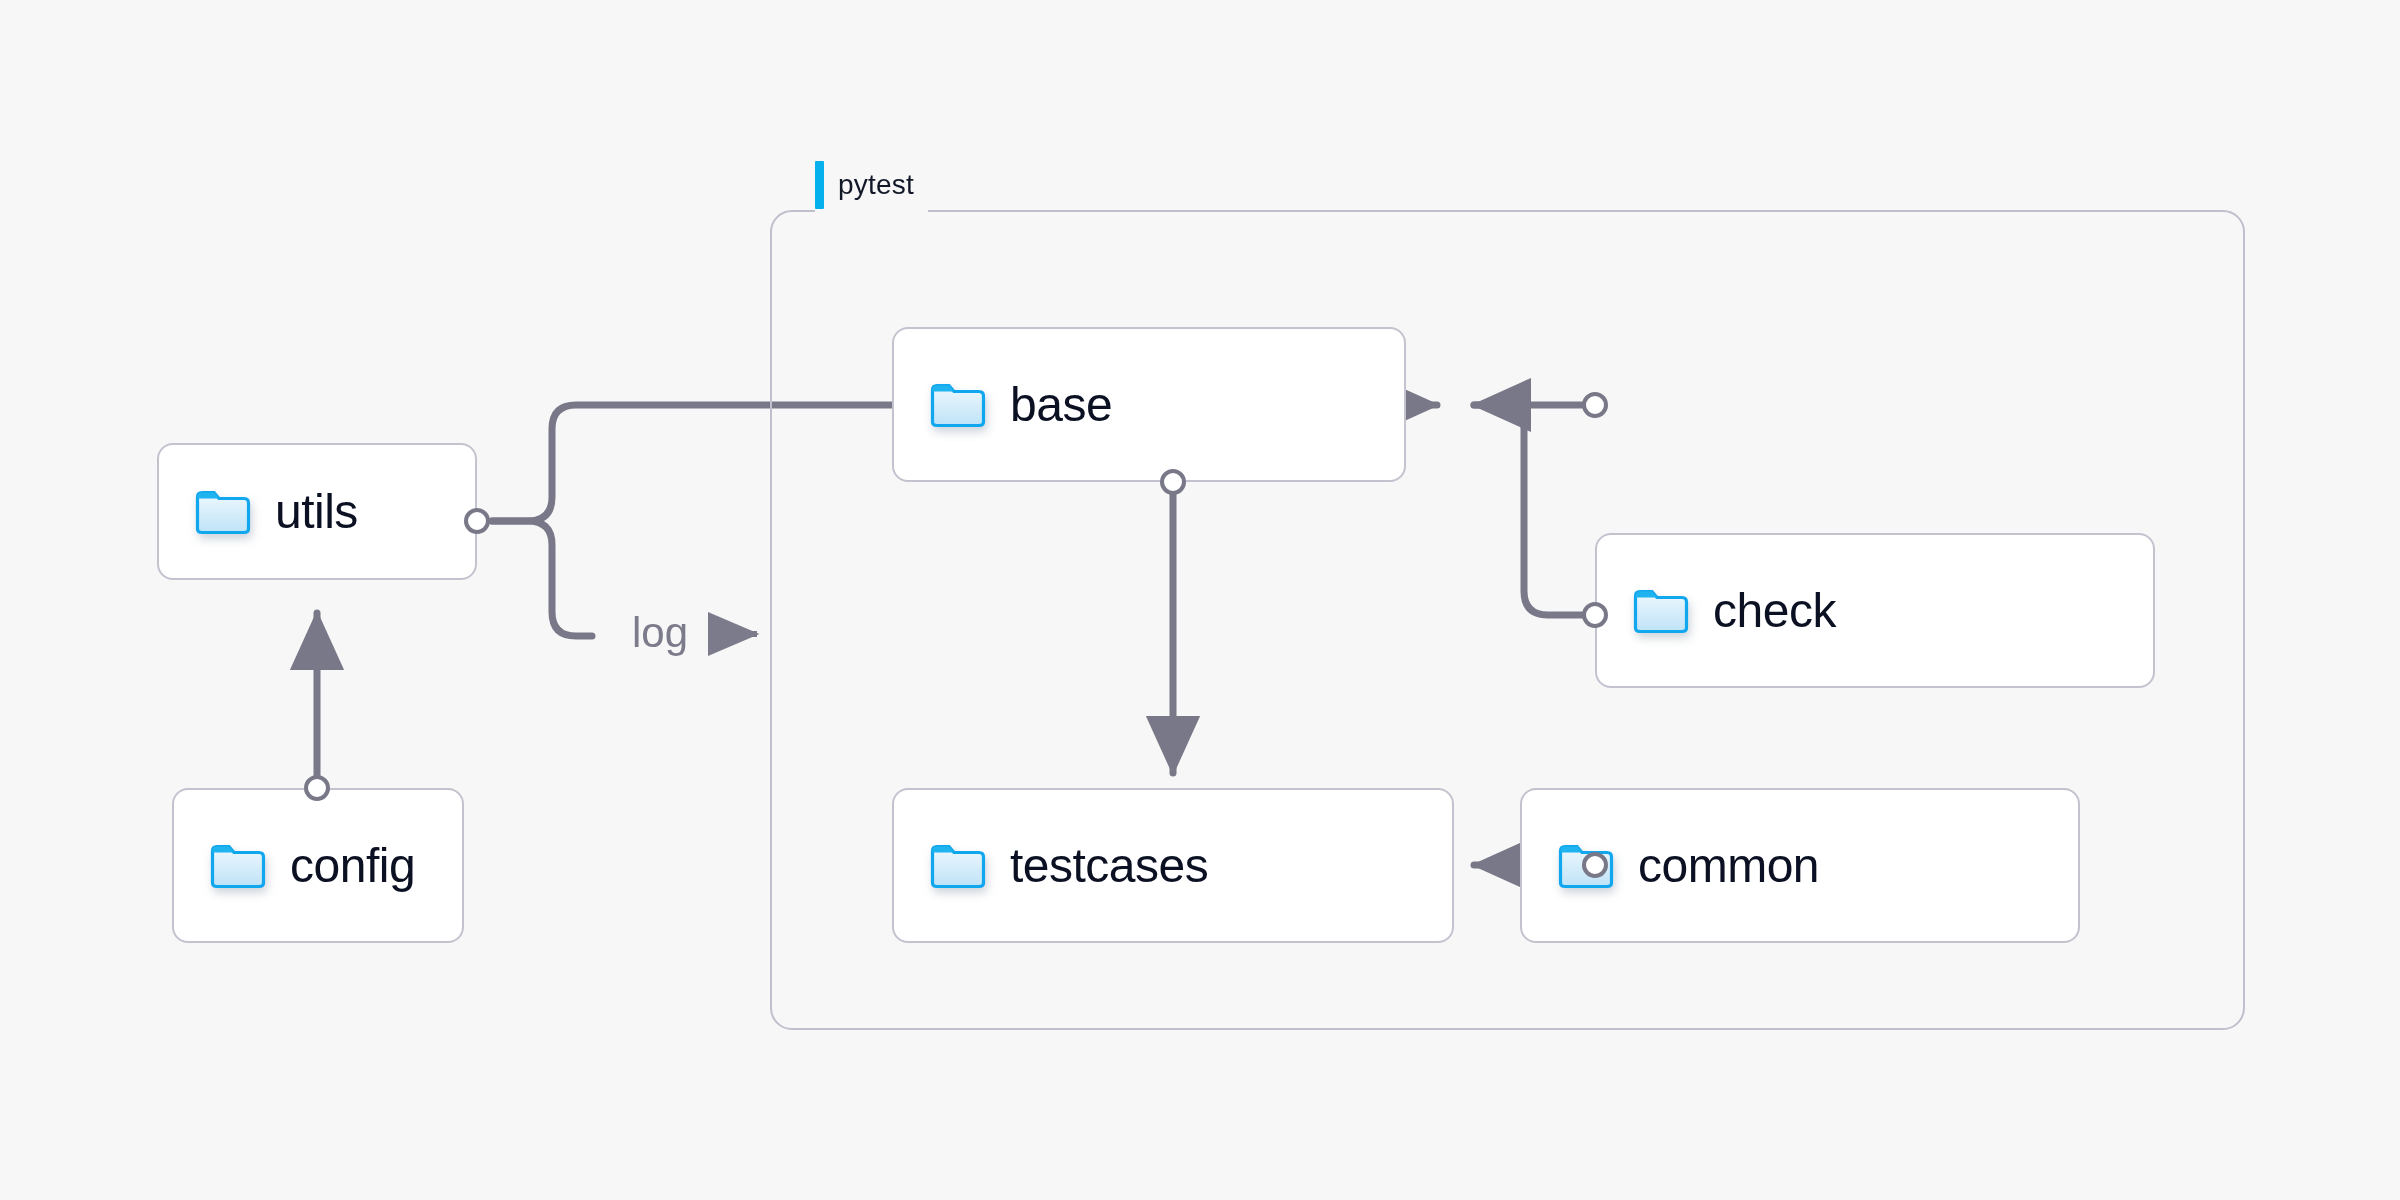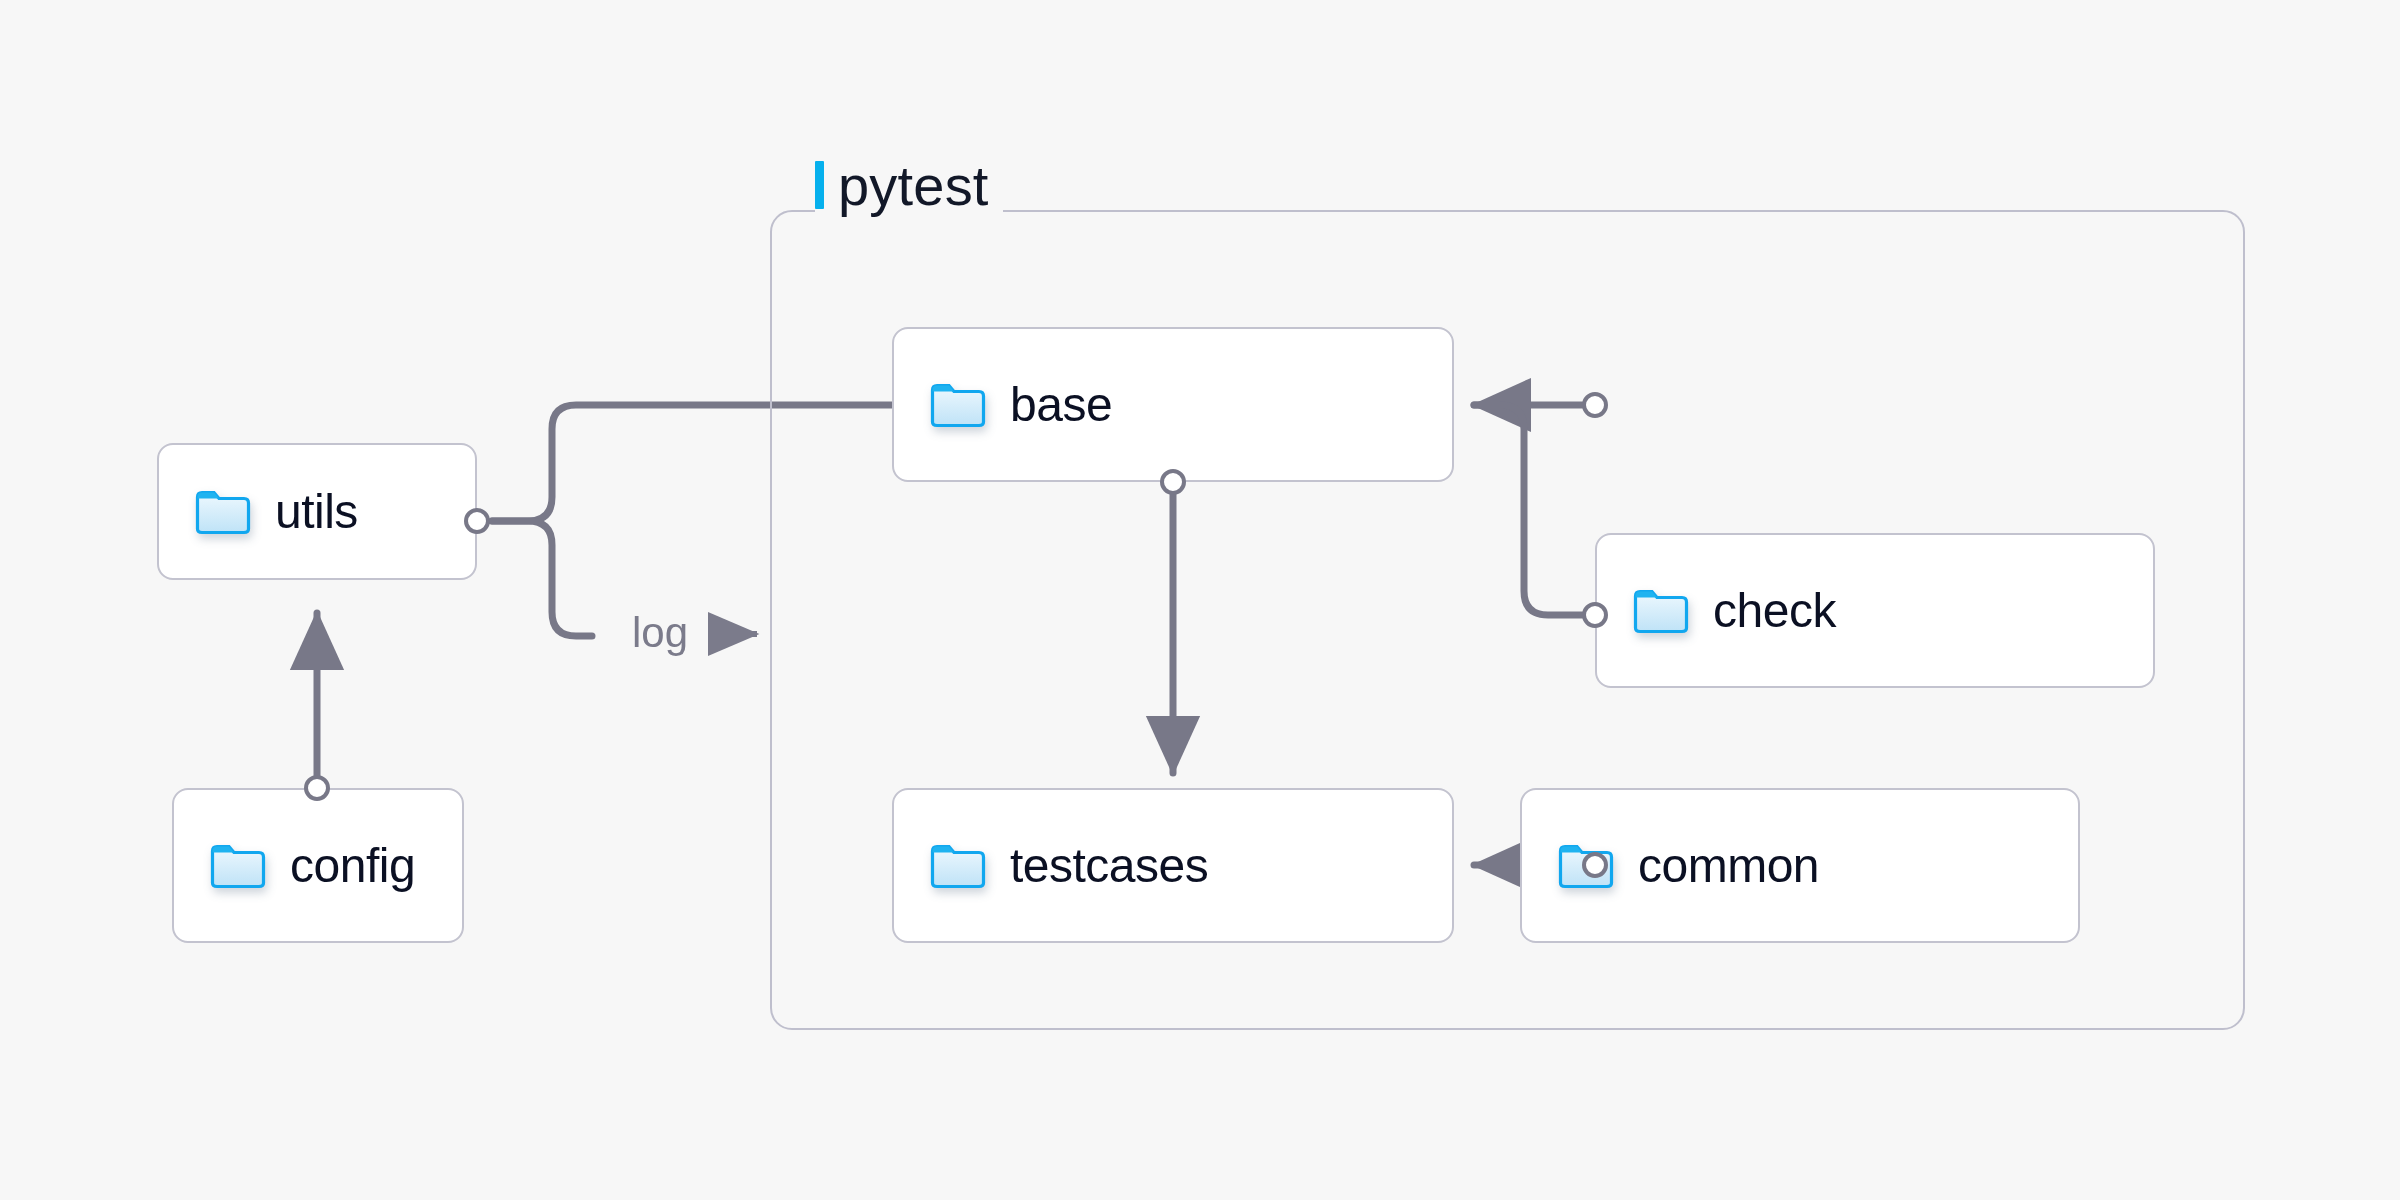--- a/index.html
+++ b/index.html
@@ -43,21 +43,21 @@
     height: 54px;
   }
   .group-label-bar {
     width: 9px;
     height: 48px;
     background: #06b0ed;
     border-radius: 1px;
     flex: 0 0 auto;
   }
   .group-label-text {
-    font-size: 56px;
+    font-size: 28px;
     color: #121828;
     letter-spacing: 0.2px;
     white-space: nowrap;
   }
   .node {
     position: absolute;
     background: #ffffff;
     border: 2px solid #c3c3cf;
     border-radius: 16px;
     box-sizing: border-box;
@@ -155,21 +155,21 @@
     <span class="folder-icon">
       <svg viewBox="0 0 56 46" width="56" height="46" xmlns="http://www.w3.org/2000/svg">
         <path d="M2.5 8 Q2.5 3.5 7 3.5 L19 3.5 L24 9.5 L49 9.5 Q53.5 9.5 53.5 14 L53.5 40 Q53.5 43.5 49 43.5 L7 43.5 Q2.5 43.5 2.5 40 Z" fill="url(#folderGrad)" stroke="#11a7ef" stroke-width="3.2"></path>
         <path d="M2.5 8 Q2.5 3.5 7 3.5 L19 3.5 L24 9.5 L2.5 9.5 Z" fill="#1fb3f0" stroke="none"></path>
       </svg>
     </span>
     <span class="node-label">config</span>
   </div>
   <span class="port" style="left:304px; top:775px;"></span>
 
-  <div class="node" style="left:892px; top:327px; width:562px; height:155px;">
+  <div class="node" style="left:892px; top:327px; width:514px; height:155px;">
     <span class="folder-icon">
       <svg viewBox="0 0 56 46" width="56" height="46" xmlns="http://www.w3.org/2000/svg">
         <path d="M2.5 8 Q2.5 3.5 7 3.5 L19 3.5 L24 9.5 L49 9.5 Q53.5 9.5 53.5 14 L53.5 40 Q53.5 43.5 49 43.5 L7 43.5 Q2.5 43.5 2.5 40 Z" fill="url(#folderGrad)" stroke="#11a7ef" stroke-width="3.2"></path>
         <path d="M2.5 8 Q2.5 3.5 7 3.5 L19 3.5 L24 9.5 L2.5 9.5 Z" fill="#1fb3f0" stroke="none"></path>
       </svg>
     </span>
     <span class="node-label">base</span>
   </div>
   <span class="port" style="left:1160px; top:469px;"></span>
 

